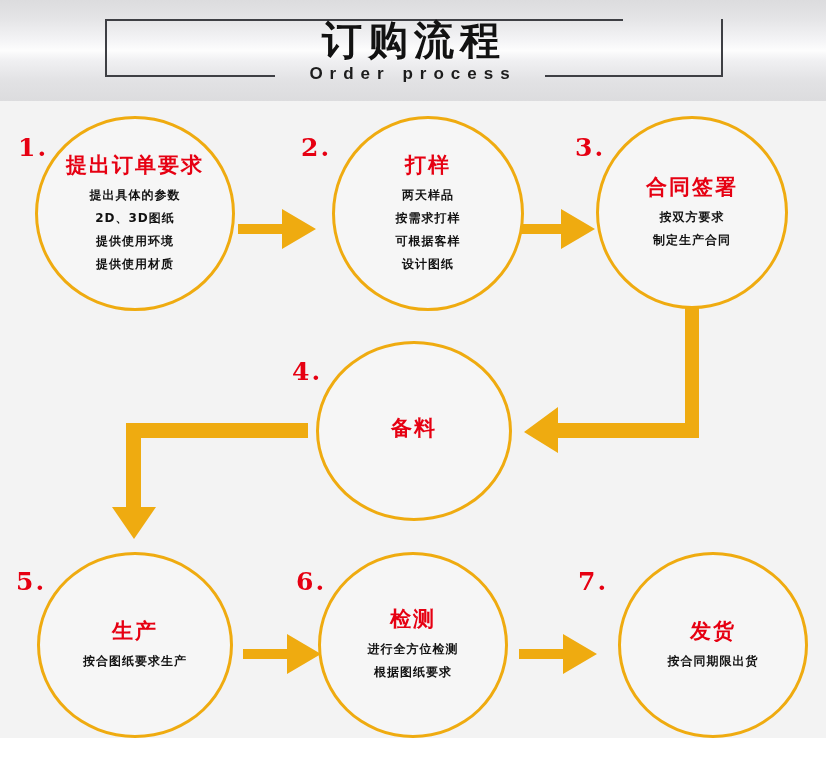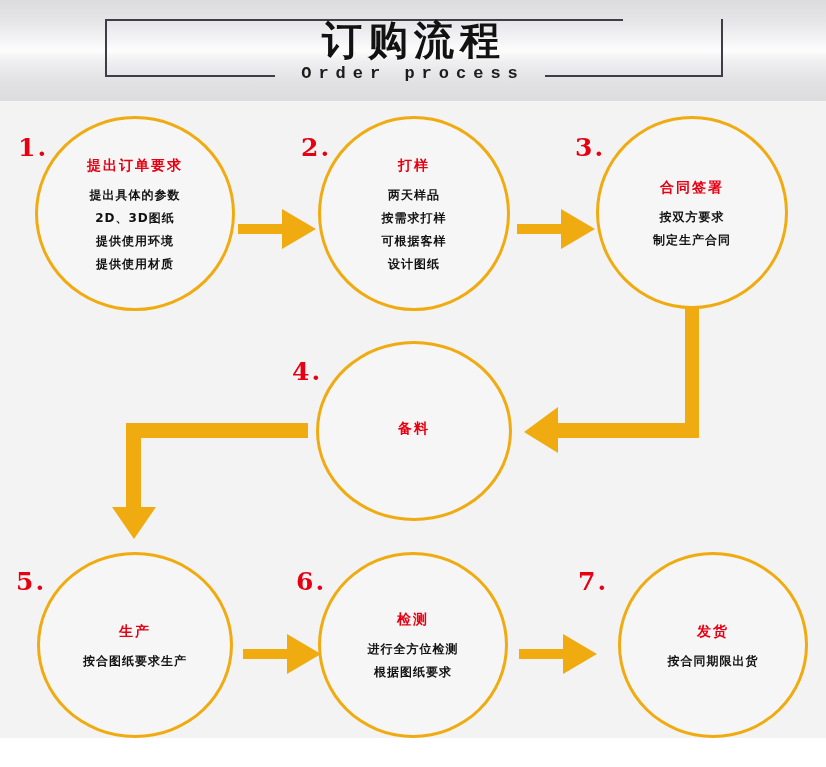--- a/index.html
+++ b/index.html
@@ -50,21 +50,21 @@
     font-weight:bold;
     font-size:40px;
     letter-spacing:6px;
     color:#121212;
     line-height:40px;
     text-shadow:0 1px 0 rgba(255,255,255,.6);
   }
   .title-en{
     position:absolute;left:0;top:64px;width:826px;
     text-align:center;
-    font-family:Liberation Mono, monospace;
+    font-family:Liberation Sans, sans-serif;
     font-weight:bold;
     font-size:17px;
     letter-spacing:7px;
     color:#1c1c1c;
   }
 
   
   .body-area{
     position:absolute;left:0;top:101px;width:826px;height:637px;
     background:#f3f3f3;
@@ -82,21 +82,21 @@
     box-sizing:border-box;
     display:flex;
     flex-direction:column;
     align-items:center;
     justify-content:center;
     text-align:center;
   }
   .node .ttl{
     color:#e60012;
     font-weight:bold;
-    font-size:14px;
+    font-size:21px;
     letter-spacing:2px;
     line-height:26px;
     margin-bottom:6px;
     white-space:nowrap;
   }
   .node .lines{
     color:#111111;
     font-weight:bold;
     font-size:12px;
     line-height:23px;
@@ -160,21 +160,21 @@
       <div class="ttl">提出订单要求</div>
       <div class="lines">
         <div>提出具体的参数</div>
         <div>2D、3D图纸</div>
         <div>提供使用环境</div>
         <div>提供使用材质</div>
       </div>
     </div>
 
     <div class="num" style="left:301px;top:32px;">2.</div>
-    <div class="node" style="left:318px;top:15px;width:192px;height:195px;">
+    <div class="node" style="left:332px;top:15px;width:192px;height:195px;">
       <div class="ttl">打样</div>
       <div class="lines">
         <div>两天样品</div>
         <div>按需求打样</div>
         <div>可根据客样</div>
         <div>设计图纸</div>
       </div>
     </div>
 
     <div class="num" style="left:575px;top:32px;">3.</div>

